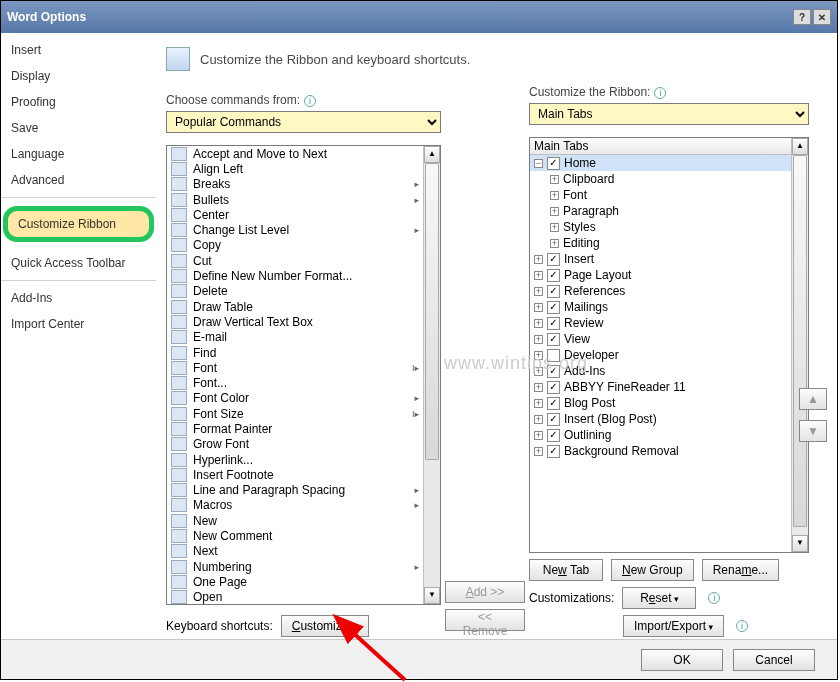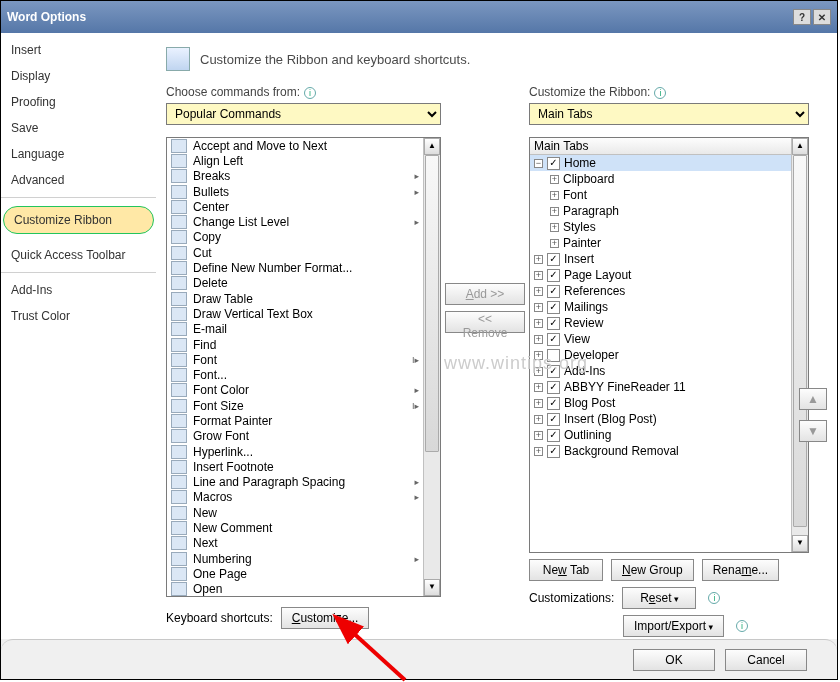--- a/index.html
+++ b/index.html
@@ -4,27 +4,27 @@
 <style>
 * { box-sizing: border-box; margin: 0; padding: 0; font-family: "Segoe UI", Tahoma, sans-serif; font-size: 12px; }
 body { background: #fff; width: 840px; height: 682px; overflow: hidden; position: relative; }
 .window { border: 1px solid #000; width: 838px; height: 680px; display: flex; flex-direction: column; background: #f0f0f0; }
 .titlebar { height: 32px; background: linear-gradient(#7b97c0,#5577a8); color: #fff; font-weight: bold; display: flex; align-items: center; padding: 0 6px; }
 .titlebar-spacer { flex: 1; }
 .tbtn { width: 18px; height: 16px; background: #ddd; border: 1px solid #888; margin-left: 2px; display: flex; align-items: center; justify-content: center; font-size: 10px; color: #333; }
 .body { flex: 1; display: flex; background: #fff; overflow: hidden; }
 .sidebar { width: 155px; background: #fff; padding-top: 4px; }
 .sidebar-item { padding: 6px 10px; cursor: pointer; color: #333; }
-.sidebar-item.sel { background: #ffe8a6; border: 1px solid #22c55e; border-radius: 14px; margin: 8px 2px; }
+.sidebar-item.sel { background: #ffe8a6; border: 5px solid #22c55e; border-radius: 14px; margin: 8px 2px; }
 .divider { height: 1px; background: #d0d0d0; margin: 4px 0; }
 .main { flex: 1; padding: 14px 8px 6px 10px; overflow: hidden; position: relative; }
 .heading { display: flex; align-items: center; margin-bottom: 14px; }
 .heading-icon { width: 24px; height: 24px; margin-right: 10px; background: linear-gradient(#eaf2ff,#c0d5f0); border: 1px solid #8aa; }
 .heading-text { color: #4a4a4a; font-size: 13px; }
-.cols { display: flex; }
+.cols { display: flex; align-items: flex-end; }
 .col { display: flex; flex-direction: column; }
 .col.left { width: 275px; }
 .col.mid { width: 88px; align-items: center; padding-top: 198px; }
 .col.right { width: 280px; }
 .label { color: #444; margin-bottom: 4px; }
 .help { display:inline-block; width:12px; height:12px; border:1px solid #6aa; border-radius:50%; color:#2a7; font-size:9px; text-align:center; line-height:10px; margin-left:4px; }
 select.combo { width: 100%; height: 22px; border: 1px solid #7a7a7a; background: #fef9c3; padding: 0 4px; }
 .listbox { border: 1px solid #7a7a7a; height: 460px; margin-top: 12px; background: #fff; overflow: hidden; display: flex; }
 .list-inner { flex: 1; overflow: hidden; }
 .sb { width: 17px; background: #e9e9e9; border-left: 1px solid #c0c0c0; display: flex; flex-direction: column; }
@@ -42,21 +42,21 @@
 .chk { width: 13px; height: 13px; border: 1px solid #888; margin-right: 4px; font-size:10px; line-height:10px; text-align:center; background:#fff; flex-shrink:0; }
 .ti.sel { background: #cfe2f8; }
 .ti .name { white-space: nowrap; }
 .btn { min-width: 74px; height: 22px; border: 1px solid #888; background: linear-gradient(#fdfdfd,#e3e3e3); padding: 0 10px; cursor: pointer; }
 .btn:disabled { color: #999; }
 .btn.sm { min-width: 28px; padding:0 6px; }
 .midbtn { width: 80px; margin-bottom: 6px; }
 .updown { display:flex; flex-direction:column; gap:10px; position:absolute; right:10px; top:355px; }
 .rowbtns { display:flex; gap:8px; margin-top:6px; }
 .rowcust { display:flex; align-items:center; gap:8px; margin-top:6px; }
-.footer { border-top: 1px solid #c8c8c8; height: 40px; display:flex; align-items:center; justify-content:flex-end; padding:0 30px; gap:10px; background:#f0f0f0;border-radius:12px; }
+.footer { border-top: 1px solid #c8c8c8; height: 40px; display:flex; align-items:center; justify-content:flex-end; padding:0 22px; gap:10px; background:#f0f0f0; }
 .footer .btn { min-width: 82px; }
 .kbs { margin-top: 10px; display:flex; align-items:center; gap:8px; }
 .watermark { position:absolute; top:320px; left:288px; color:#ccc; font-size:18px; letter-spacing:1px; pointer-events:none; font-family: Liberation Sans, sans-serif; }
 .arrow { position:absolute; left:345px; top:625px; pointer-events:none; }
 .arrow svg { overflow:visible; }
 .dropdown-arrow::after { content:" \25BE"; font-size:9px; }
 u.accel { text-decoration: underline; }
 </style>
 </head>
 <body>
@@ -75,21 +75,21 @@
         <div class="sidebar-item">Display</div>
         <div class="sidebar-item">Proofing</div>
         <div class="sidebar-item">Save</div>
         <div class="sidebar-item">Language</div>
         <div class="sidebar-item">Advanced</div>
         <div class="divider"></div>
         <div class="sidebar-item sel">Customize Ribbon</div>
         <div class="sidebar-item">Quick Access Toolbar</div>
         <div class="divider"></div>
         <div class="sidebar-item">Add-Ins</div>
-        <div class="sidebar-item">Trust Color</div>
+        <div class="sidebar-item">Import Center</div>
       </div>
 
     <div class="main">
       <div class="heading">
         <div class="heading-icon"></div>
         <div class="heading-text">Customize the Ribbon and keyboard shortcuts.</div>
       </div>
 
       <div class="cols">
 
@@ -277,21 +277,21 @@
                 <div class="ti" style="padding-left: 20px;">
                   <div class="tog">+</div>
                   <span class="name">Paragraph</span>
                 </div>
                 <div class="ti" style="padding-left: 20px;">
                   <div class="tog">+</div>
                   <span class="name">Styles</span>
                 </div>
                 <div class="ti" style="padding-left: 20px;">
                   <div class="tog">+</div>
-                  <span class="name">Painter</span>
+                  <span class="name">Editing</span>
                 </div>
                 <div class="ti" style="padding-left: 4px;">
                   <div class="tog">+</div>
                   <div class="chk">✓</div>
                   <span class="name">Insert</span>
                 </div>
                 <div class="ti" style="padding-left: 4px;">
                   <div class="tog">+</div>
                   <div class="chk">✓</div>
                   <span class="name">Page Layout</span>

